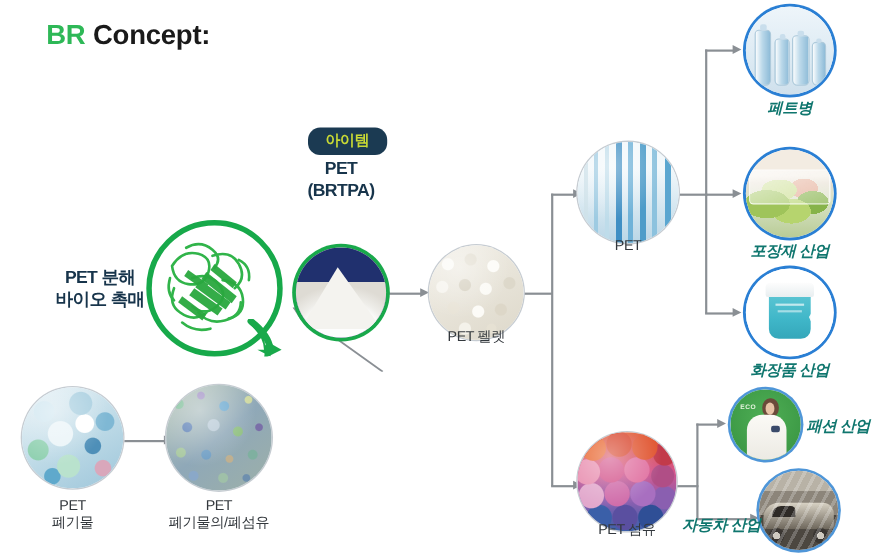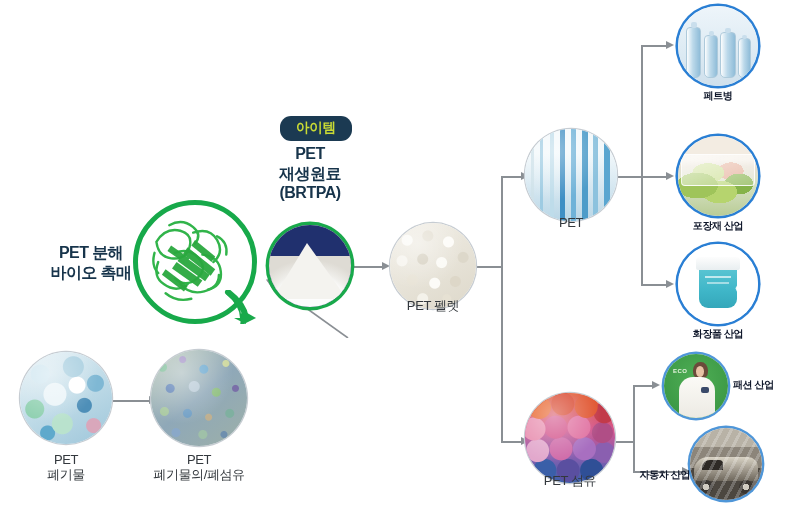--- a/index.html
+++ b/index.html
@@ -21,21 +21,21 @@
   
   .node { position: absolute; }
   .circ {
     position: absolute; border-radius: 50%; overflow: hidden;
     background: #fff;
   }
   .cap {
     position: absolute; text-align: center; white-space: nowrap;
     font-size: 13px; color: #33383d; line-height: 1.18; letter-spacing: -0.4px;
   }
-  .cap.blue { color: #0f172a; font-weight: bold; font-size: 10px; }
+  .cap.blue { color: #0f766e; font-weight: bold; font-size: 14px; font-style: italic; }
 
   
   .ln { position: absolute; background: #8a8f94; }
   .lnh { height: 1.6px; }
   .lnv { width: 1.6px; }
   .arrowhead {
     position: absolute; width: 0; height: 0;
     border-top: 4.5px solid transparent; border-bottom: 4.5px solid transparent;
     border-left: 8px solid #8a8f94;
   }
@@ -211,20 +211,21 @@
     background: radial-gradient(circle at 32% 24%, rgba(255,255,255,.42), rgba(255,255,255,0) 52%);
     pointer-events:none;
   }
 </style>
 </head>
 <body>
 
 <div id="stage">
 
   <div class="title-block">
+    <div class="title-line1"><span class="br">BR</span><span> Concept:</span></div>
   </div>
 
   <div class="ln lnh" style="left:113px; top:400px; width:38px;"></div>
   <div class="arrowhead" style="left:149px; top:396px;"></div>
 
   <svg width="130" height="120" style="position:absolute;left:225px;top:218px;">
     <defs>
       <marker id="ah" markerWidth="9" markerHeight="9" refX="7.2" refY="3.2" orient="auto">
         <path d="M0,0 L8,3.2 L0,6.4 z" fill="#8a8f94"></path>
       </marker>
@@ -312,21 +313,20 @@
     <svg width="40" height="34" style="position:absolute;left:224px;top:290px;">
       <path d="M2 4 q14 12 14 24 l-6 0 l12 6 l-1 -14 l-4 4 q0 -12 -13 -22z" fill="#19a94b"></path>
       <path d="M4 2 q16 12 18 26" stroke="#19a94b" stroke-width="6" fill="none" stroke-linecap="round"></path>
       <path d="M18 20 l14 8 l-16 8 z" fill="#19a94b"></path>
     </svg>
   </div>
 
   <div class="badge" style="left:280px; top:116px;">아이템</div>
   <div class="brtpa-label" style="left:250px; top:144px; width:120px;">
     <div>PET</div>
-    <div>재생원료</div>
     <div>(BRTPA)</div>
   </div>
   <div class="node">
     <div class="circ ring-green" style="left:269px; top:225px; width:82px; height:82px;">
       <div class="fill img-powder"></div>
       <div class="powder-peak"></div>
     </div>
   </div>
 
   <div class="node">

